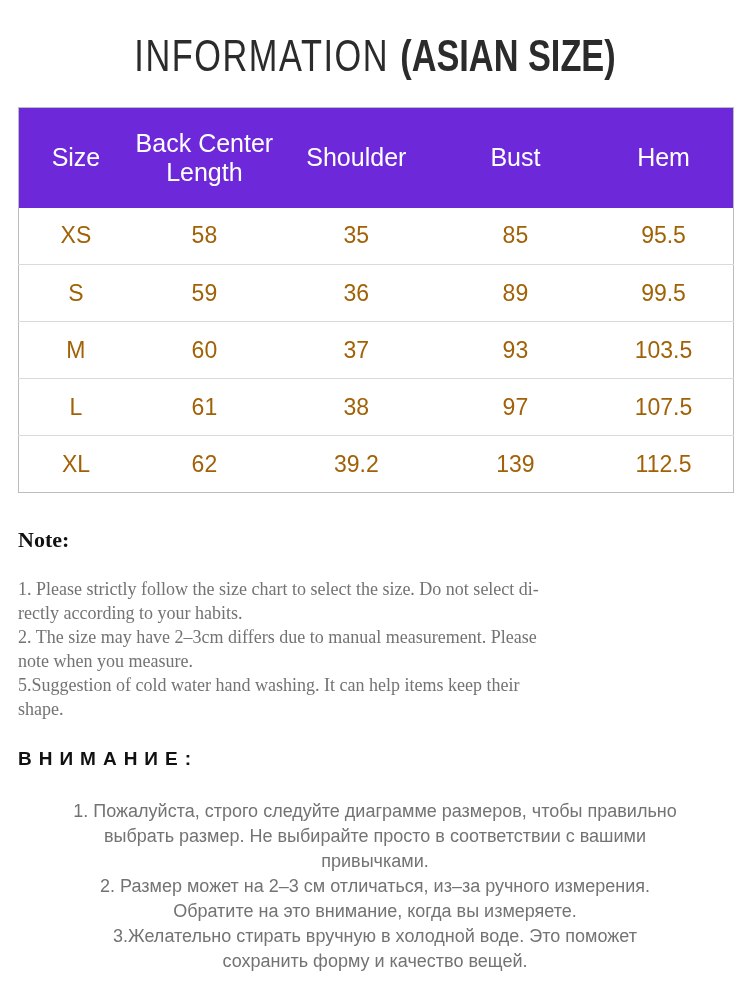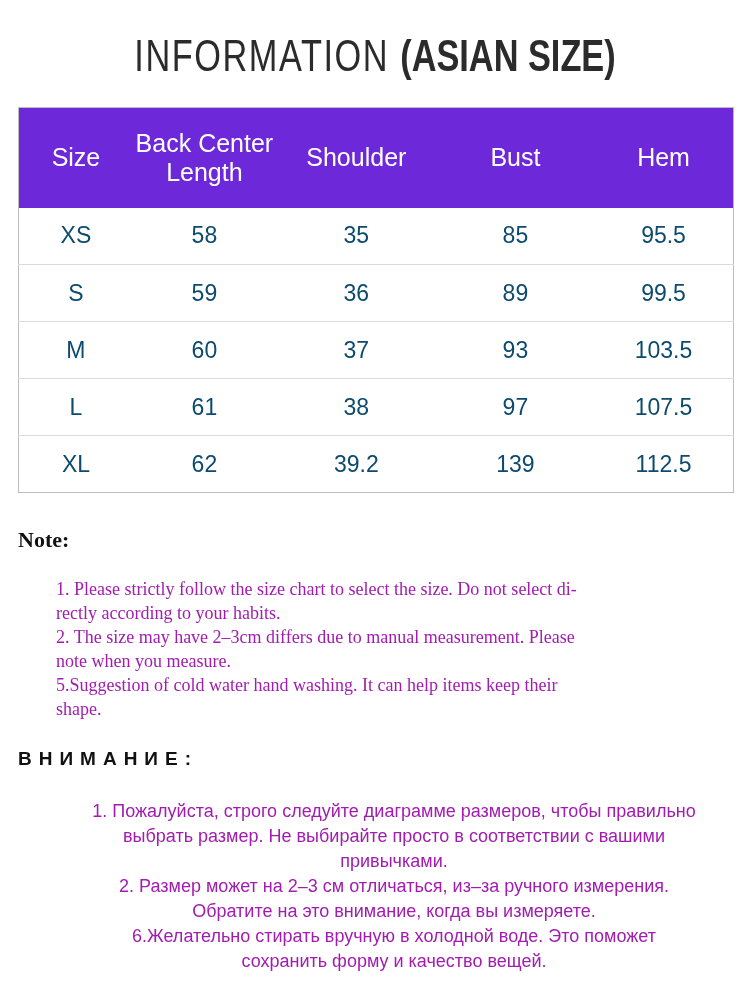--- a/index.html
+++ b/index.html
@@ -47,42 +47,41 @@
   table.size-table thead th.wrap {
     font-size: 25px;
     line-height: 1.15;
     white-space: pre-line;
   }
   table.size-table tbody td {
     height: 57px;
     text-align: center;
     vertical-align: middle;
     font-size: 23px;
-    color: #0c4a6e;
+    color: #a16207;
     border-bottom: 1px solid #dadada;
     background: #ffffff;
   }
   table.size-table tbody tr:last-child td { border-bottom: none; }
 
   
   .notes { margin: 0 18px 0 18px; }
   .note-section { margin-top: 34px; font-family: Liberation Serif, serif; }
   .note-heading {
     font-size: 22px;
     font-weight: 700;
     color: #111111;
     line-height: 26px;
   }
   .note-section .body { margin-top: 24px; }
   .notes p {
     font-size: 18px;
     line-height: 24px;
-    color: #a21caf;
+    color: #737373;
     white-space: pre-line;
-    margin-left: 38px;
   }
   .attention-section { margin-top: 26px; }
   .attention-heading {
     font-size: 19px;
     font-weight: 700;
     letter-spacing: 7px;
     color: #111111;
     line-height: 24px;
   }
   .attention-section .body { margin-top: 28px; text-align: center; }
@@ -165,18 +164,18 @@
   </section>
 
   <section class="notes attention-section">
     <h2 class="attention-heading">ВНИМАНИЕ:</h2>
     <div class="body">
       <p>1. Пожалуйста, строго следуйте диаграмме размеров, чтобы правильно
 выбрать размер. Не выбирайте просто в соответствии с вашими
 привычками.</p>
       <p>2. Размер может на 2–3 см отличаться, из–за ручного измерения.
 Обратите на это внимание, когда вы измеряете.</p>
-      <p>6.Желательно стирать вручную в холодной воде. Это поможет
+      <p>3.Желательно стирать вручную в холодной воде. Это поможет
 сохранить форму и качество вещей.</p>
     </div>
   </section>
 
 </div>
 
 </body></html>

